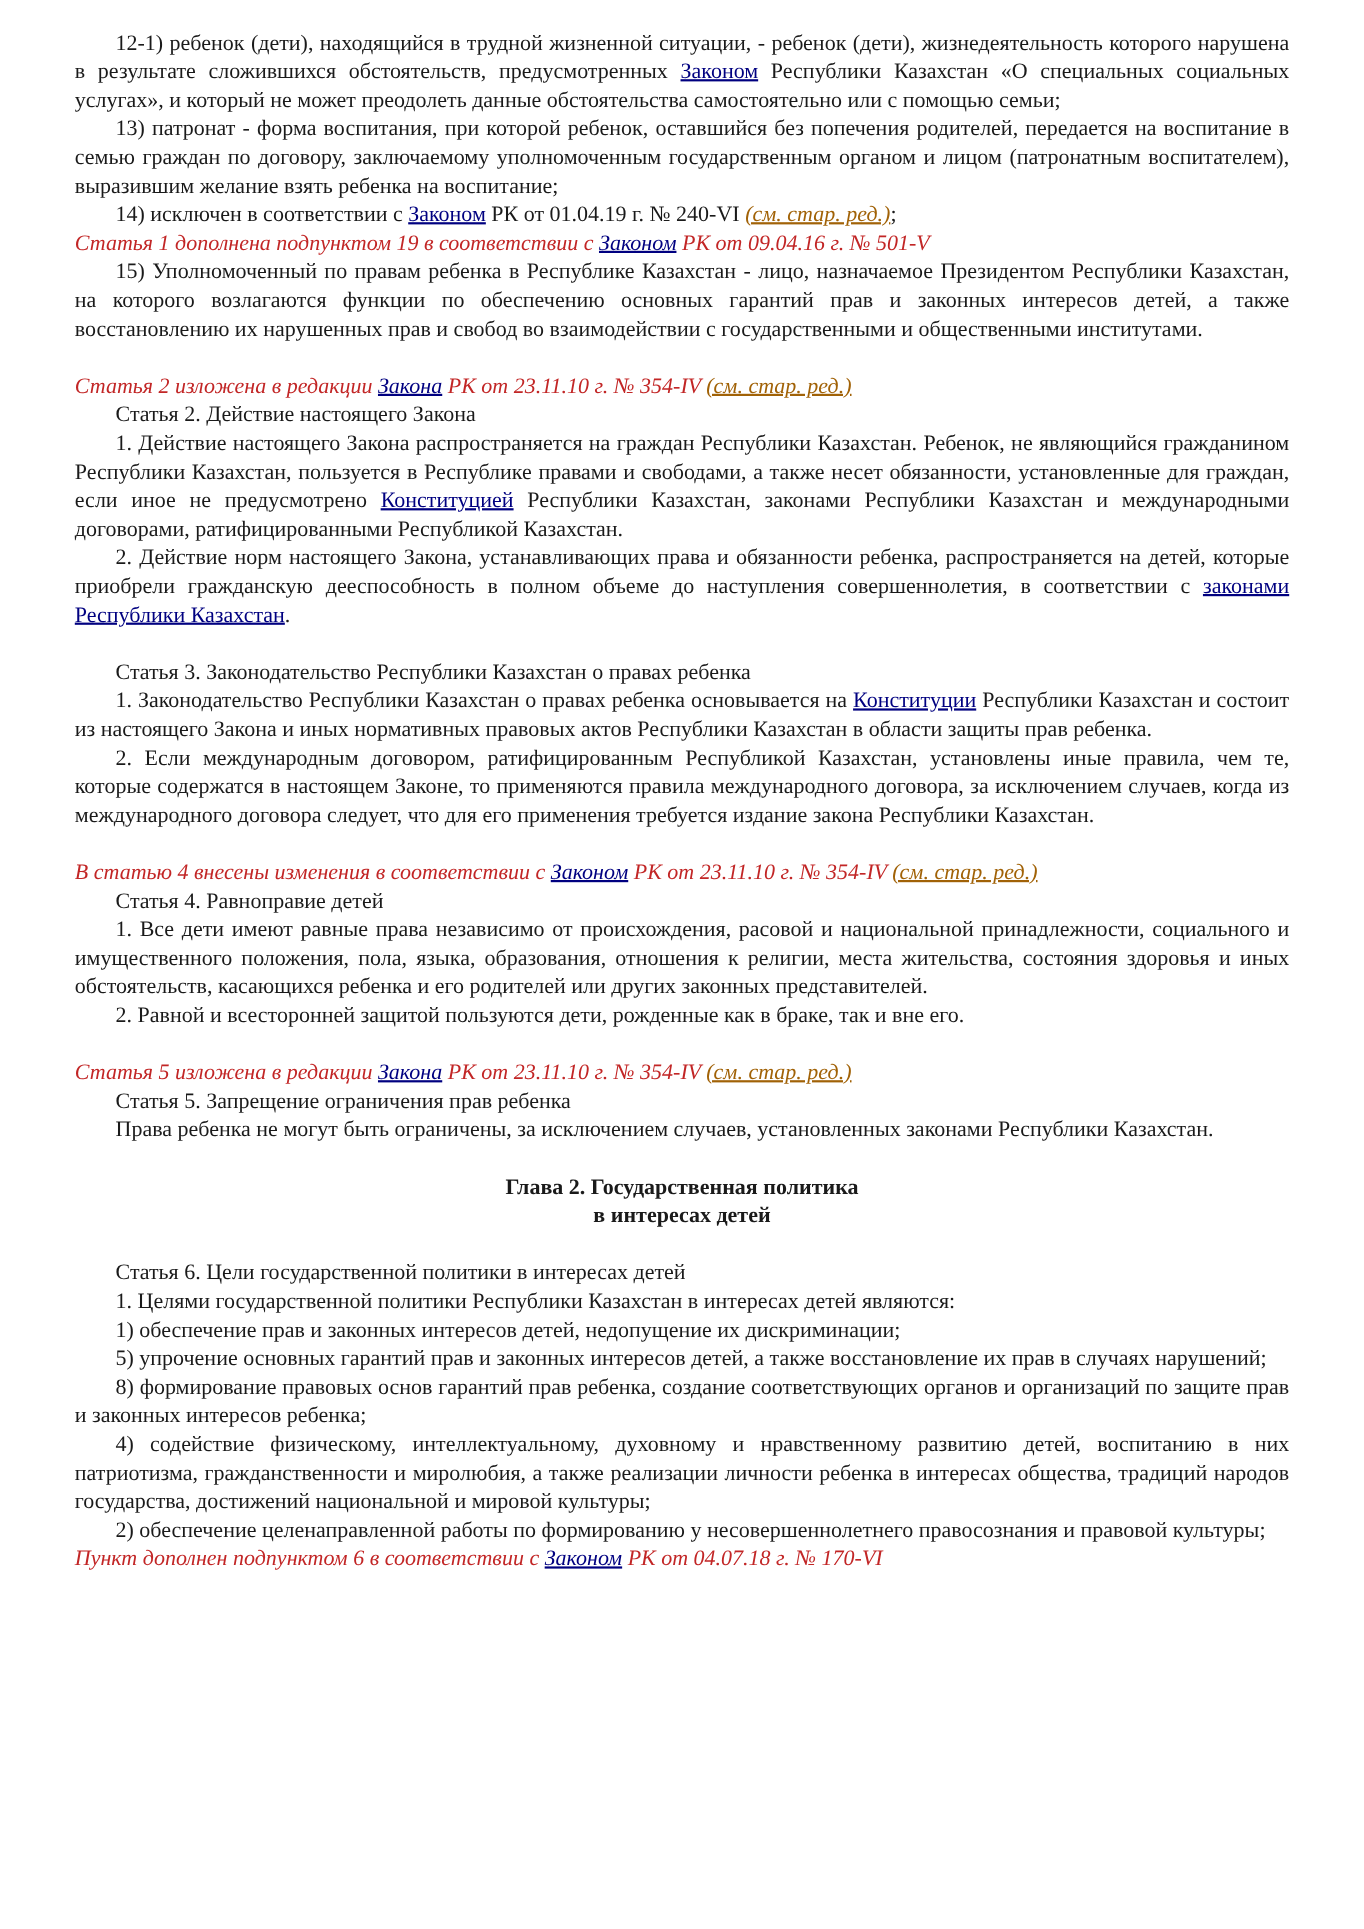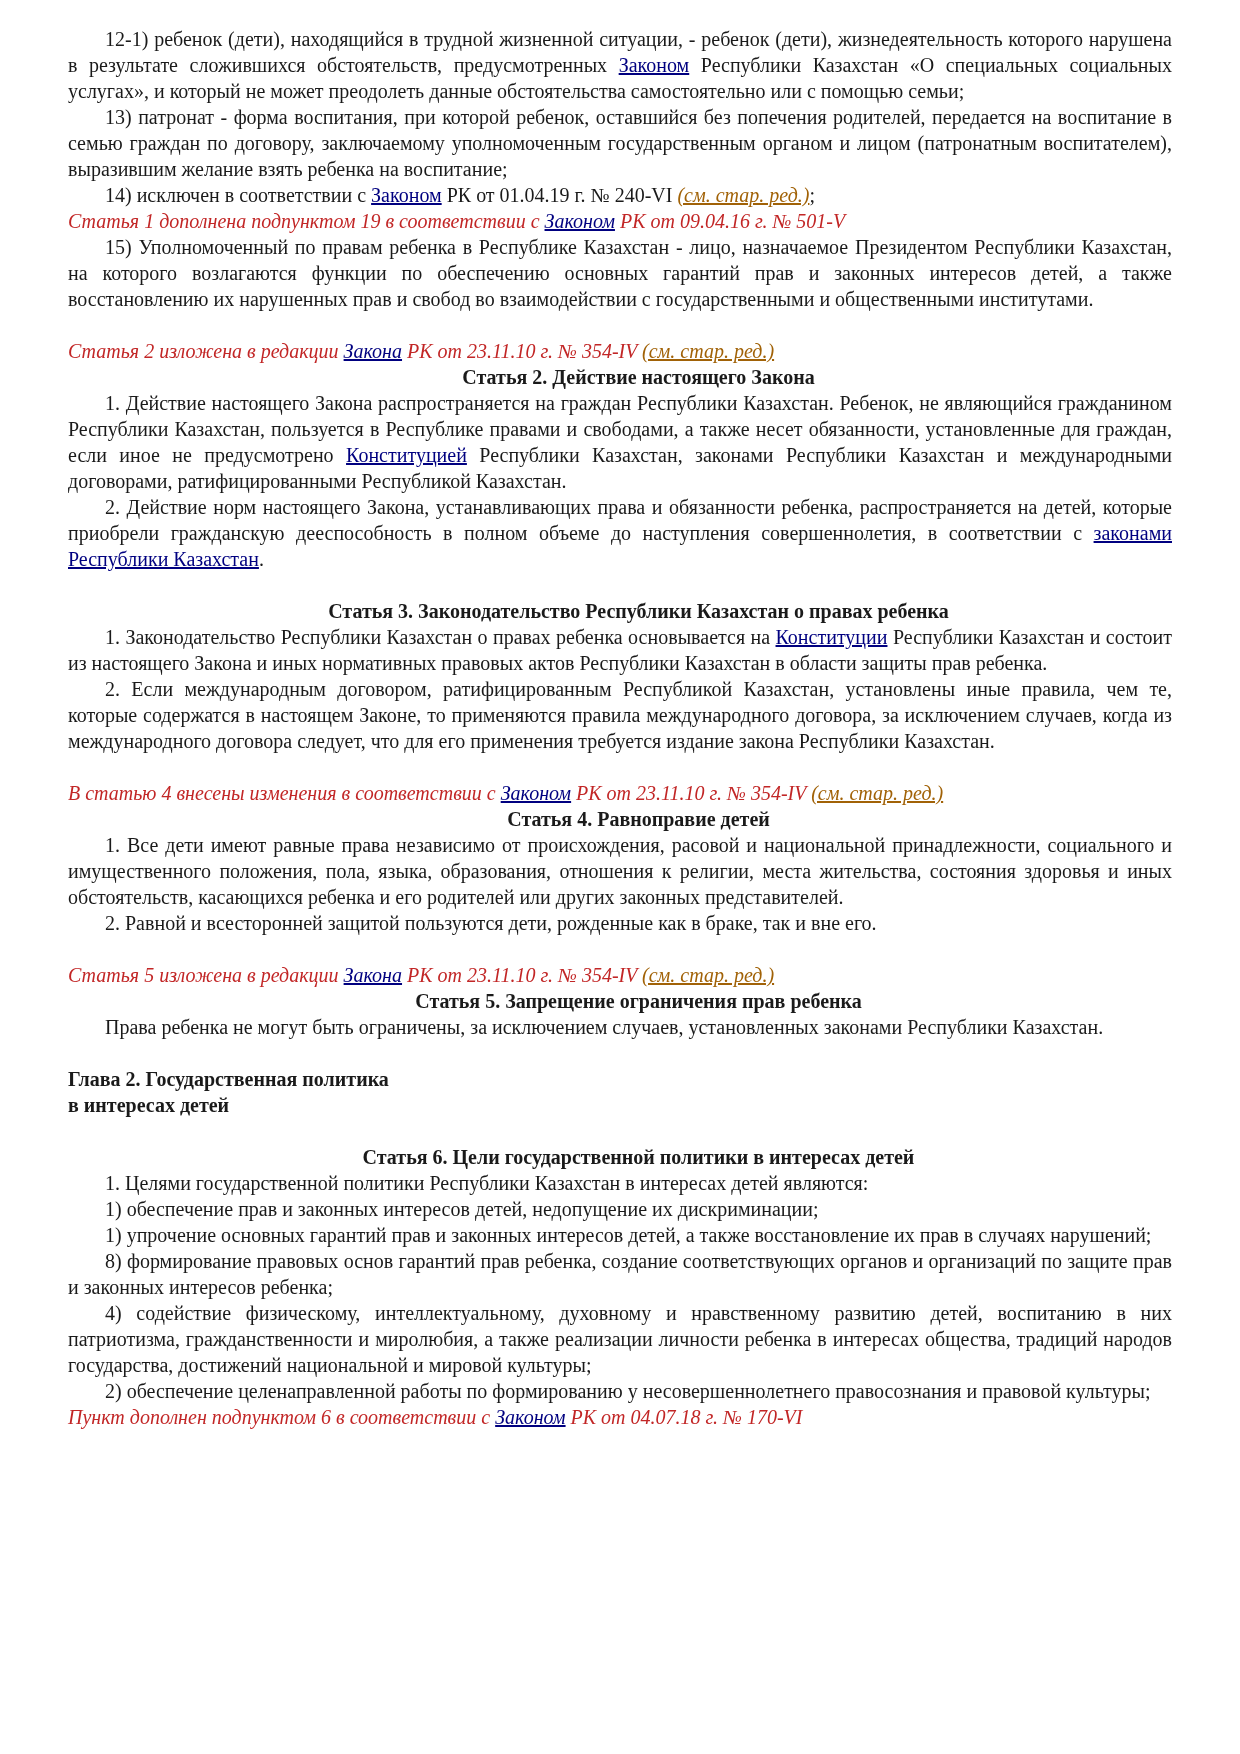--- a/index.html
+++ b/index.html
@@ -17,25 +17,26 @@
   }
   .page p { margin: 0; text-indent: 37px; }
   .page p.body { text-align: justify; font-family: Liberation Serif, serif; }
   .page p.note {
     text-indent: 0;
     text-align: left;
     color: #c22626;
     font-style: italic;
   }
   .page p.heading {
-    font-weight: bold;
-    text-align: center;
+    font-weight: normal;
+    text-align: left;
   }
   .chapter {
     font-weight: bold;
+    text-align: center;
     text-indent: 0;
   }
   .spacer { height: 26px; }
   a.law-link {
     color: #000080;
     text-decoration: underline;
     cursor: pointer;
   }
   a.see-link {
     color: #a16207;
@@ -73,18 +74,18 @@
     <p class="body"><span>Права ребенка не могут быть ограничены, за исключением случаев, установленных законами Республики Казахстан.</span></p>
     <div class="spacer"></div>
     <div class="chapter">
       <div>Глава 2. Государственная политика</div>
       <div>в интересах детей</div>
     </div>
     <div class="spacer"></div>
     <p class="heading"><span>Статья 6. Цели государственной политики в интересах детей</span></p>
     <p class="body"><span>1. Целями государственной политики Республики Казахстан в интересах детей являются:</span></p>
     <p class="body"><span>1) обеспечение прав и законных интересов детей, недопущение их дискриминации;</span></p>
-    <p class="body"><span>1) упрочение основных гарантий прав и законных интересов детей, а также восстановление их прав в случаях нарушений;</span></p>
+    <p class="body"><span>5) упрочение основных гарантий прав и законных интересов детей, а также восстановление их прав в случаях нарушений;</span></p>
     <p class="body"><span>8) формирование правовых основ гарантий прав ребенка, создание соответствующих органов и организаций по защите прав и законных интересов ребенка;</span></p>
     <p class="body"><span>4) содействие физическому, интеллектуальному, духовному и нравственному развитию детей, воспитанию в них патриотизма, гражданственности и миролюбия, а также реализации личности ребенка в интересах общества, традиций народов государства, достижений национальной и мировой культуры;</span></p>
     <p class="body"><span>2) обеспечение целенаправленной работы по формированию у несовершеннолетнего правосознания и правовой культуры;</span></p>
     <p class="note"><span>Пункт дополнен подпунктом 6 в соответствии с </span><a href="#" class="law-link">Законом</a><span> РК от 04.07.18 г. № 170-VI</span></p>
   </div>
 
 </body></html>

